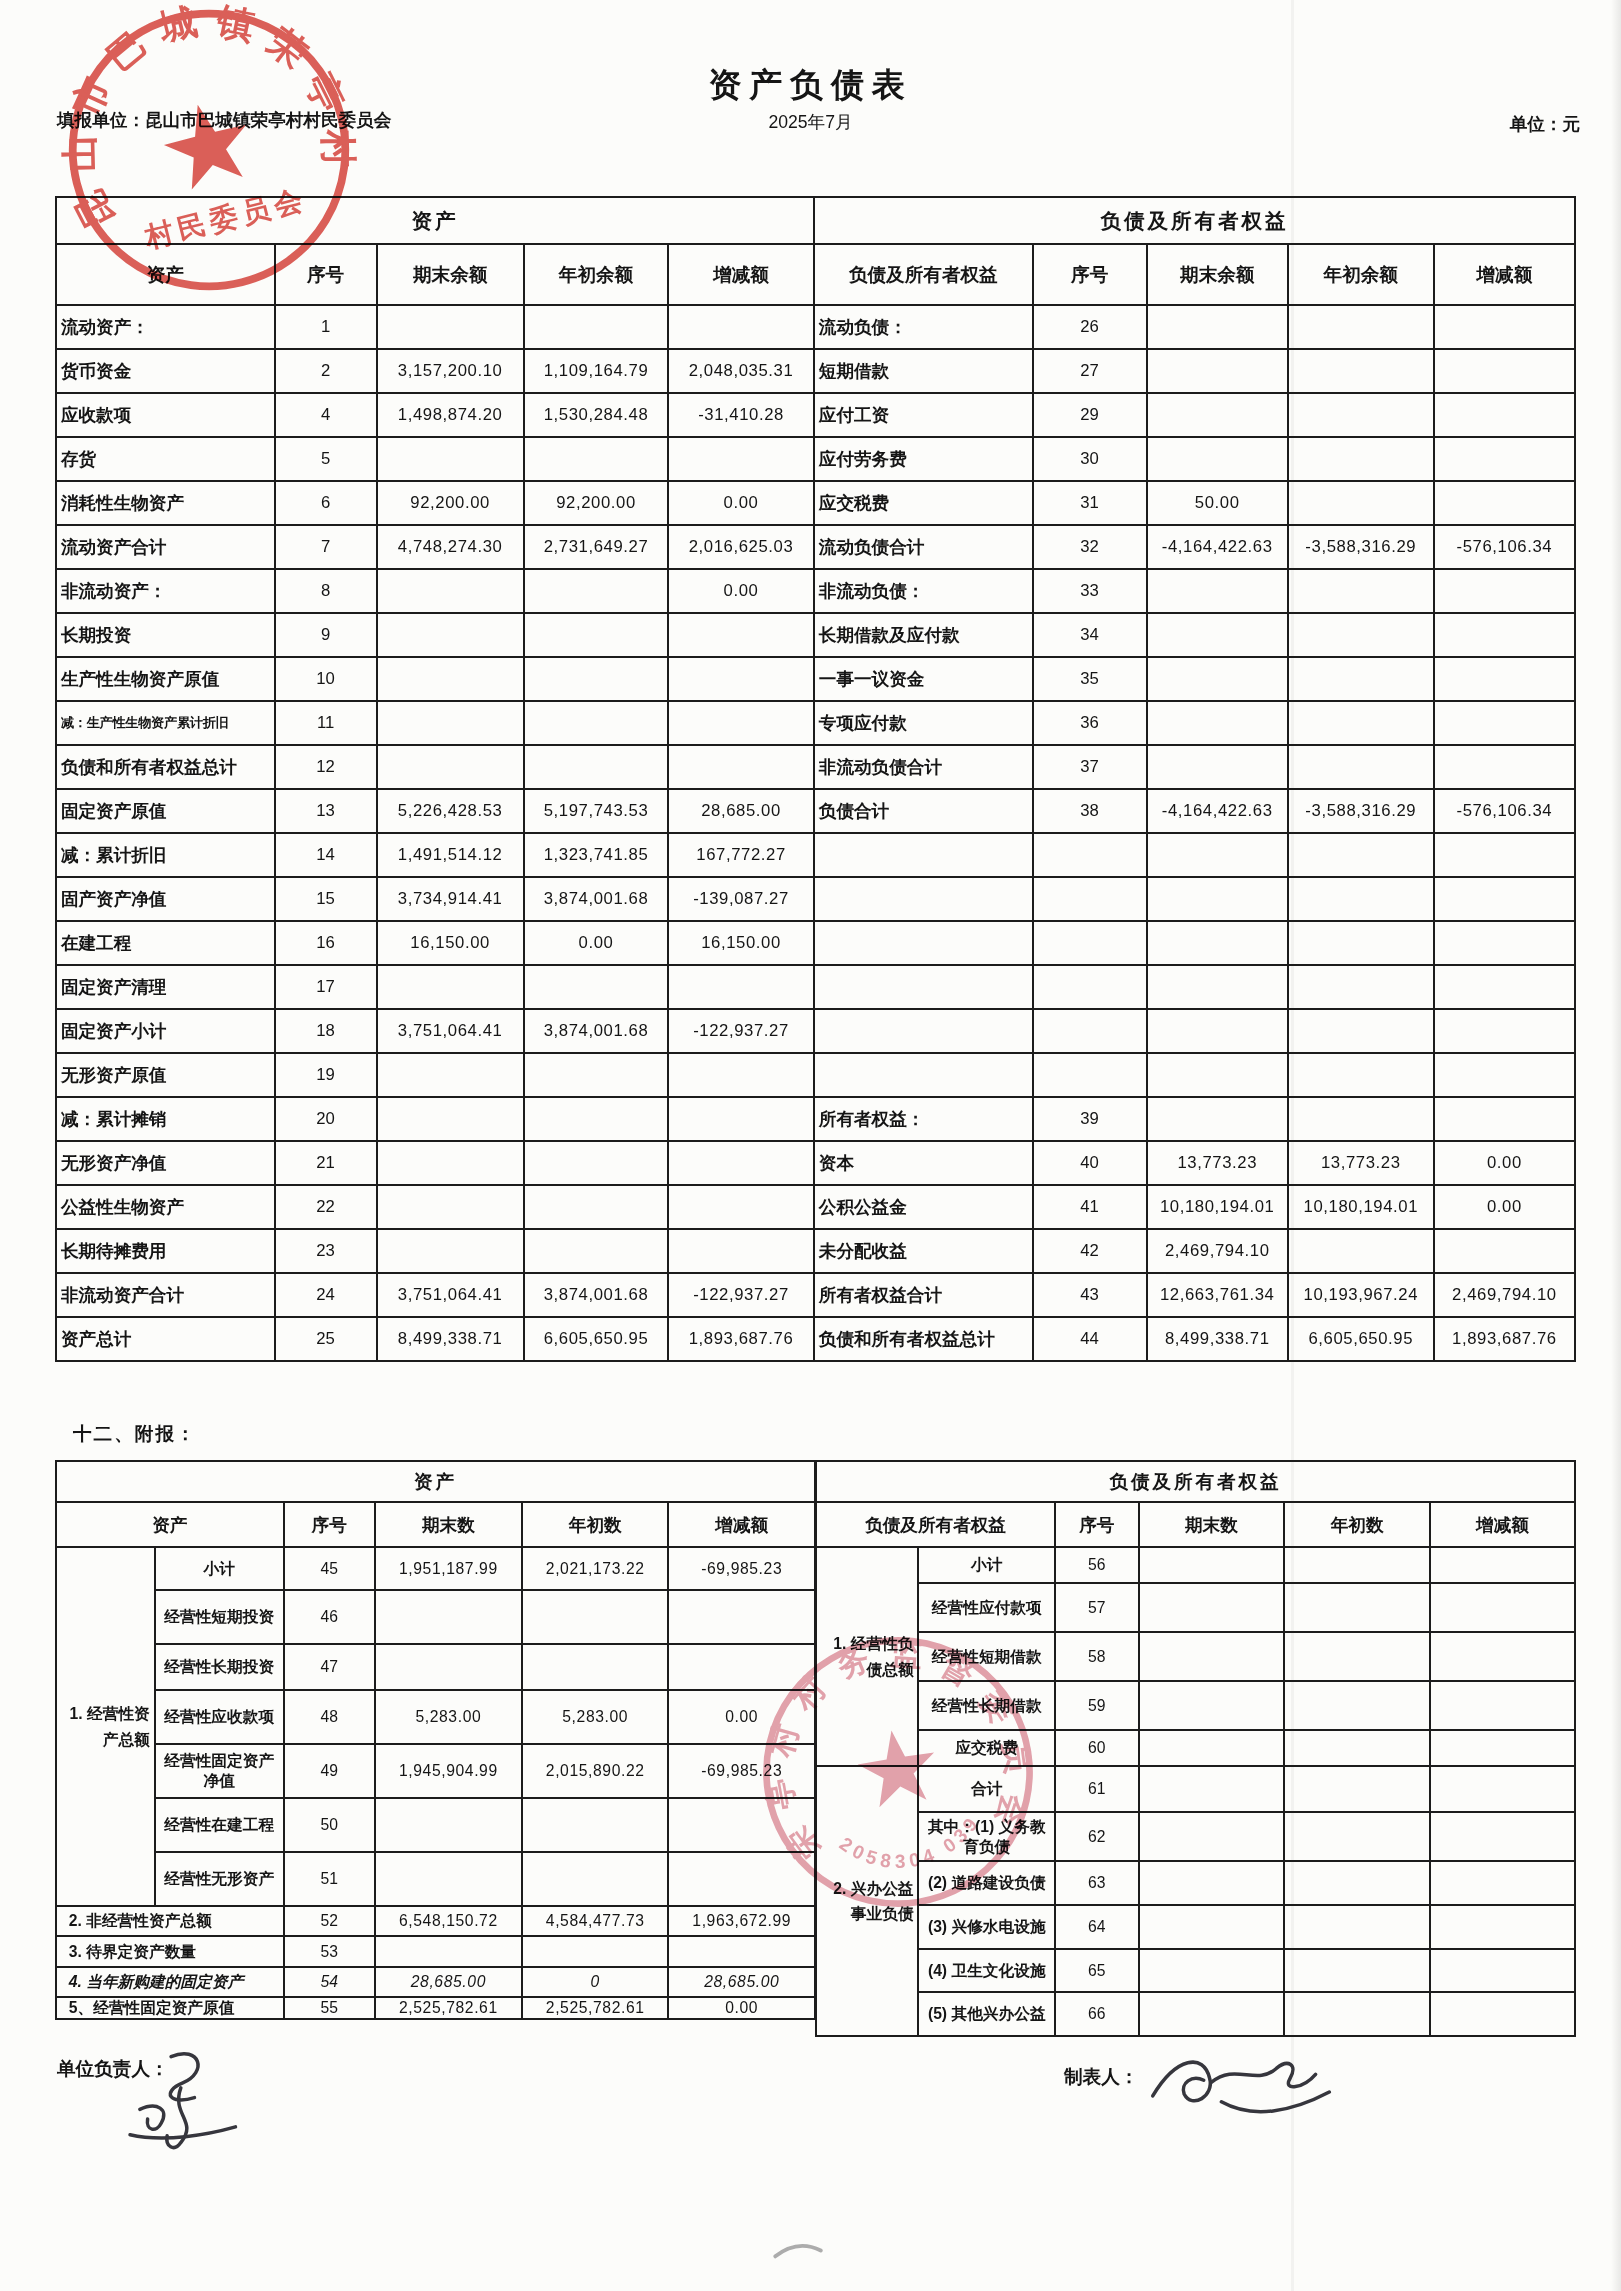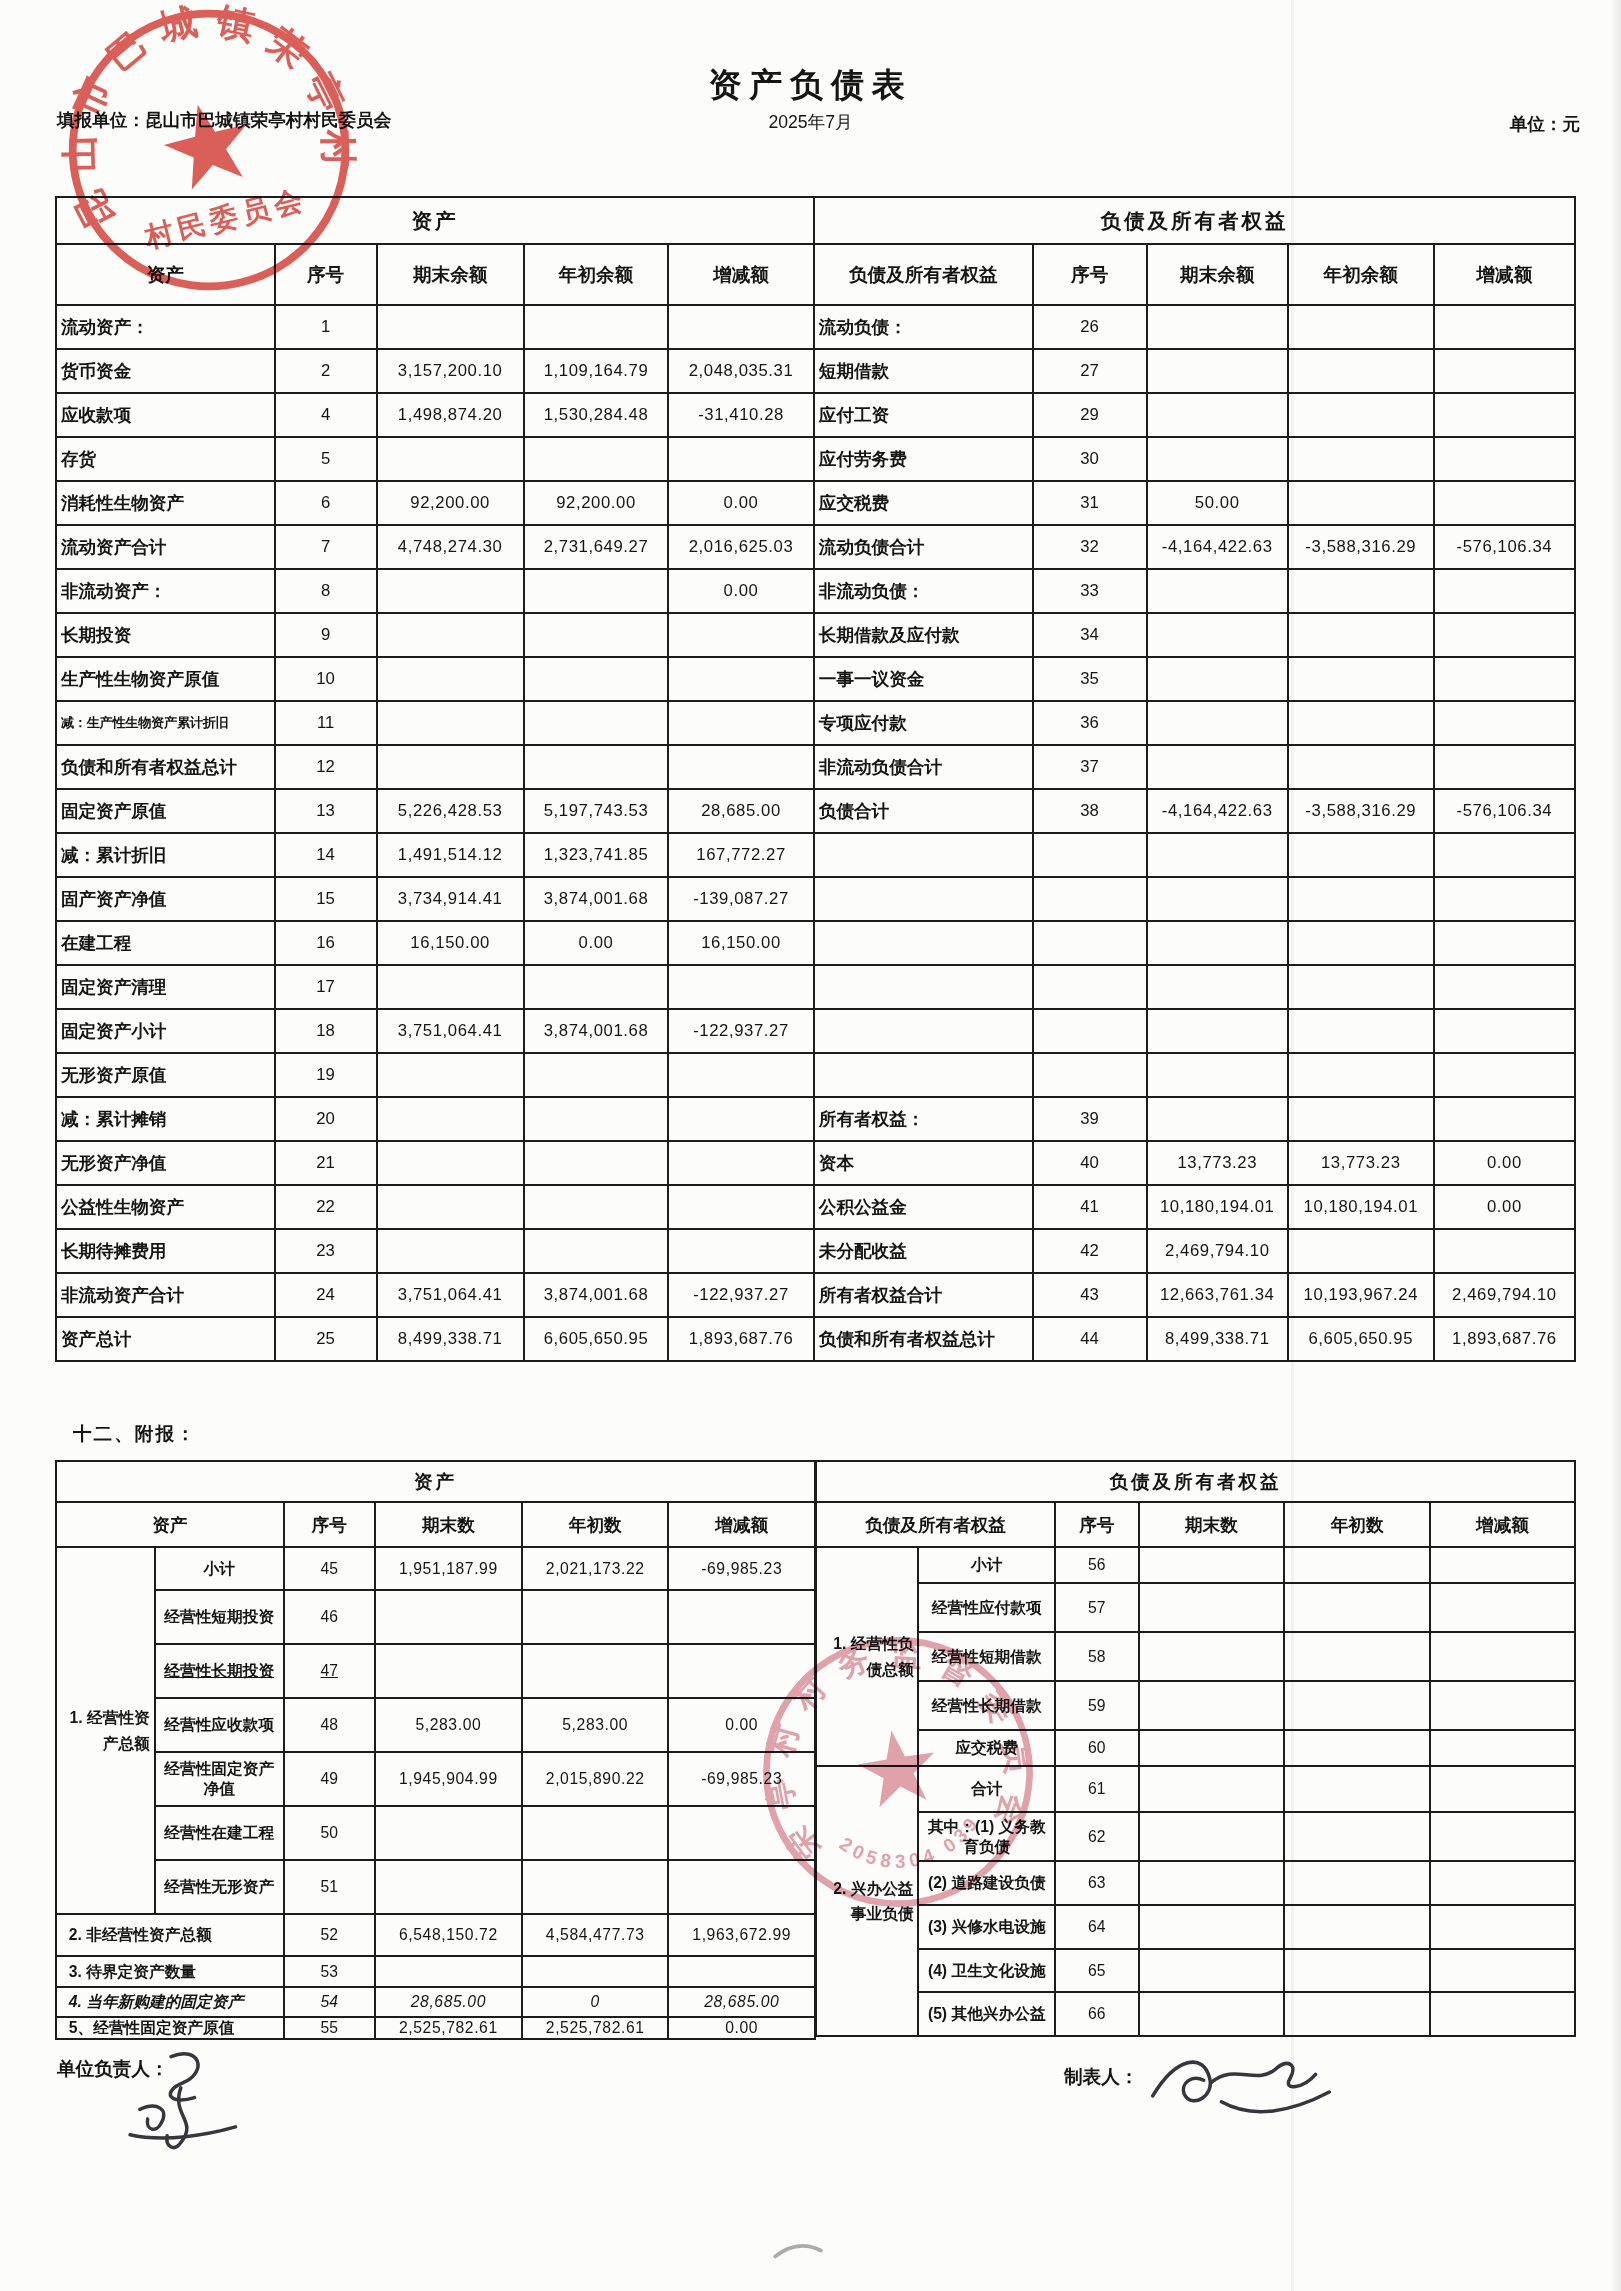--- a/index.html
+++ b/index.html
@@ -430,21 +430,21 @@
           <td class="val">2,021,173.22</td>
           <td class="val">-69,985.23</td>
         </tr>
         <tr style="height: 54px;">
           <td class="apx-label">经营性短期投资</td>
           <td class="num">46</td>
           <td class="val"></td>
           <td class="val"></td>
           <td class="val"></td>
         </tr>
-        <tr style="height: 54px; text-decoration: underline;">
+        <tr style="height: 46px;">
           <td class="apx-label">经营性长期投资</td>
           <td class="num">47</td>
           <td class="val"></td>
           <td class="val"></td>
           <td class="val"></td>
         </tr>
         <tr style="height: 54px;">
           <td class="apx-label">经营性应收款项</td>
           <td class="num">48</td>
           <td class="val">5,283.00</td>
@@ -465,21 +465,21 @@
           <td class="val"></td>
           <td class="val"></td>
         </tr>
         <tr style="height: 54px;">
           <td class="apx-label">经营性无形资产</td>
           <td class="num">51</td>
           <td class="val"></td>
           <td class="val"></td>
           <td class="val"></td>
         </tr>
-        <tr style="height: 42px;">
+        <tr style="height: 30px;">
           <td class="apx-label full" colspan="2">2. 非经营性资产总额</td>
           <td class="num">52</td>
           <td class="val">6,548,150.72</td>
           <td class="val">4,584,477.73</td>
           <td class="val">1,963,672.99</td>
         </tr>
         <tr style="height: 31px;">
           <td class="apx-label full" colspan="2">3. 待界定资产数量</td>
           <td class="num">53</td>
           <td class="val"></td>

